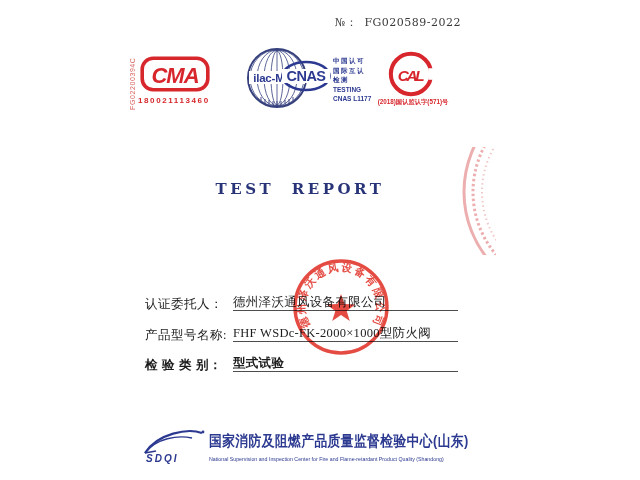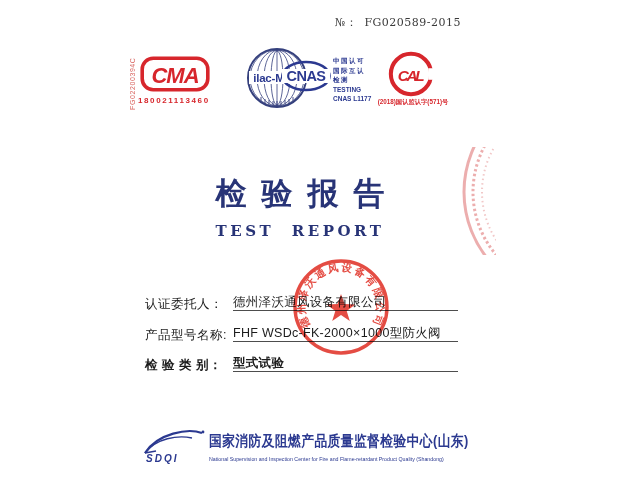--- a/index.html
+++ b/index.html
@@ -31,36 +31,36 @@
   .title-en{margin-top:7px;font-family:"DejaVu Serif",serif;font-size:15px;font-weight:bold;color:#283477;letter-spacing:3.5px;word-spacing:9px;text-align:center;}
 
   
   .form-row{left:145px;width:315px;height:18px;font-size:12.5px;color:#1c1c1c;}
   .form-row .lbl{letter-spacing:.5px;}
   .form-row .val{
     position:absolute;left:88px;top:-2px;width:225px;height:16px;
     border-bottom:1px solid #4d4d4d;letter-spacing:.3px;white-space:nowrap;overflow:hidden;
   }
   .row-1{top:296px;}
-  .row-2{top:327px;}
+  .row-2{top:327px;font-family:Liberation Serif, serif;}
   .row-3{top:357px;font-weight:bold;}
 
   
   .company-seal{left:291px;top:257px;mix-blend-mode:multiply;opacity:.92;}
   .edge-seal{left:450px;top:147px;opacity:.55;mix-blend-mode:multiply;}
 
   
   .footer-zh{left:209px;top:432px;font-size:15px;font-weight:bold;color:#2b3990;letter-spacing:.5px;white-space:nowrap;transform:scaleX(.85);transform-origin:left top;}
   .footer-en{left:209px;top:455px;font-size:6.2px;color:#2b3990;white-space:nowrap;transform:scaleX(.85);transform-origin:left top;}
 </style>
 </head>
 <body>
 
 <div class="abs report-no">
-  <span>№：</span><span class="val">FG020589-2015</span>
+  <span>№：</span><span class="val">FG020589-2022</span>
 </div>
 
 <div class="abs serial-vert">FG02200394C</div>
 
 <svg class="abs" style="left:140px;top:56px;" width="70" height="36" viewBox="0 0 70 36">
   <rect x="2.2" y="2.2" width="65.6" height="31.6" rx="11" fill="none" stroke="#d7262c" stroke-width="3.6"></rect>
   <text x="35" y="27" text-anchor="middle" font-family="Liberation Sans, sans-serif" font-size="22" font-style="italic" font-weight="bold" fill="#d7262c" letter-spacing="-1">CMA</text>
 </svg>
 <div class="abs cma-number">180021113460</div>
 
@@ -91,21 +91,20 @@
 </div>
 
 <svg class="abs" style="left:387px;top:50px;" width="48" height="48" viewBox="0 0 50 50">
   <circle cx="25" cy="25" r="21" fill="none" stroke="#d7262c" stroke-width="4.2"></circle>
   <rect x="43" y="19" width="7" height="12" fill="#ffffff"></rect>
   <text x="24" y="32" text-anchor="middle" font-family="Liberation Sans, sans-serif" font-size="16" font-style="italic" font-weight="bold" fill="#d7262c" letter-spacing="-2.5">CAL</text>
 </svg>
 <div class="abs cal-caption">(2018)国认监认字(571)号</div>
 
 <div class="abs title-wrap">
-  <div class="title-zh">检验报告</div>
   <div class="title-en">TEST REPORT</div>
 </div>
 
 <svg class="abs edge-seal" width="46" height="108" viewBox="0 0 46 108">
   <circle cx="120" cy="45" r="106" fill="none" stroke="#dd6b6b" stroke-width="3"></circle>
   <circle cx="120" cy="45" r="97" fill="none" stroke="#dd6b6b" stroke-width="3" stroke-dasharray="2.5,2.5"></circle>
   <circle cx="120" cy="45" r="88" fill="none" stroke="#e69a9a" stroke-width="2" stroke-dasharray="1.5,3"></circle>
 </svg>
 
 <div class="abs form-row row-1">

